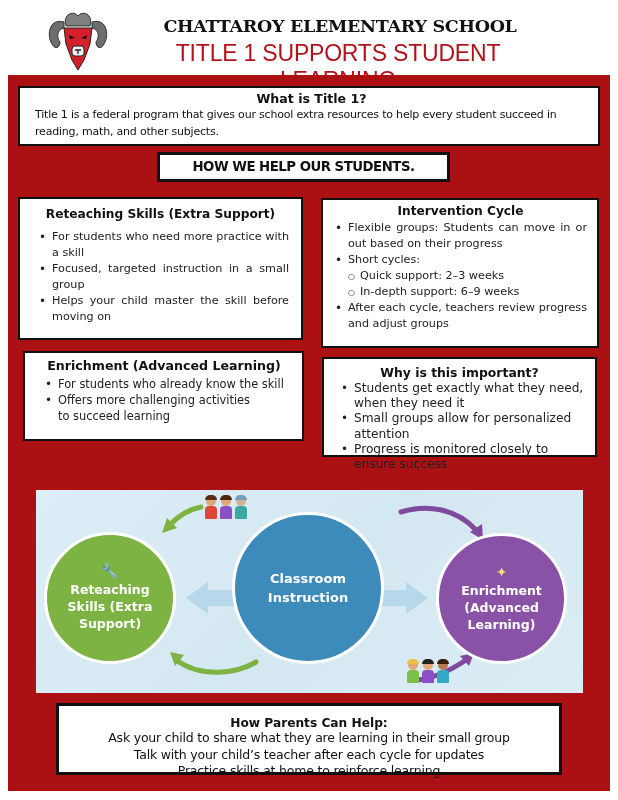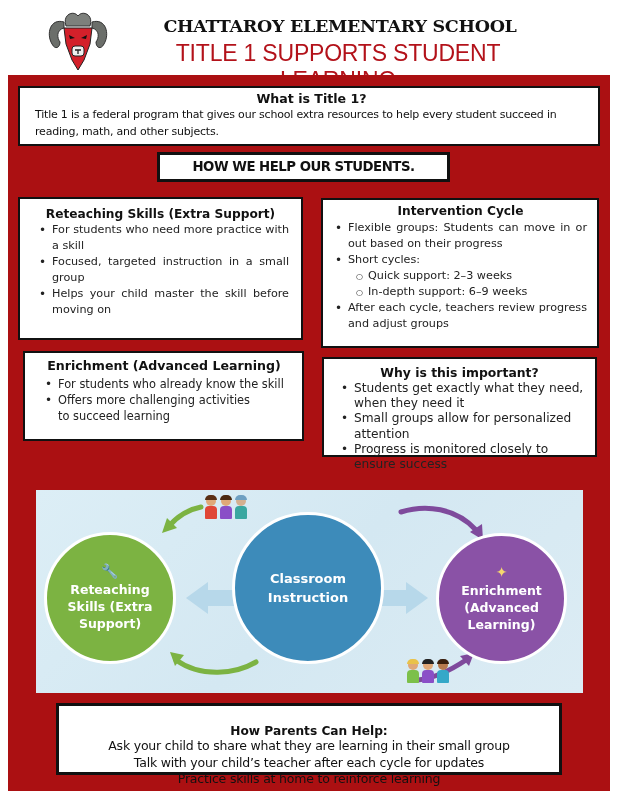--- a/index.html
+++ b/index.html
@@ -24,24 +24,24 @@
   .justify li { text-align: justify; }
 
   .what { left: 18px; top: 86px; width: 582px; height: 60px; padding: 3px 10px 0 15px; }
   .what h3 { font-size: 12.6px; }
   .what p { font-family: "DejaVu Sans", sans-serif; font-size: 11px; line-height: 17px; color: #111; letter-spacing: -0.2px; }
 
   .how { left: 157px; top: 152px; width: 293px; height: 30px; border-width: 3px;
     font-family: "DejaVu Sans", sans-serif; font-weight: bold; font-size: 13.3px; text-align: center; line-height: 24px; letter-spacing: -0.5px; }
 
   .reteach { left: 18px; top: 197px; width: 285px; height: 143px; padding: 8px 12px 0 32px; }
-  .reteach h3 { margin-left: -20px; margin-bottom: 1px; }
+  .reteach h3 { margin-left: -20px; margin-bottom: 8px; }
   .interv { left: 321px; top: 198px; width: 278px; height: 150px; padding: 4px 10px 16px 25px; }
   .interv h3 { margin-left: -14px; margin-bottom: 2px; }
-  .interv li.sub { margin-left: 20px; }
+  .interv li.sub { margin-left: 12px; }
   .enrich { left: 23px; top: 351px; width: 281px; height: 90px; padding: 5px 10px 0 33px; }
   .enrich h3 { margin-left: -22px; margin-bottom: 3px; font-size: 12.6px; }
   .enrich li { font-size: 11.4px; }
   .why { left: 322px; top: 357px; width: 275px; height: 100px; padding: 6px 10px 0 30px; }
   .why h3 { margin-left: -20px; margin-bottom: 1px; font-size: 12.4px; }
   .why li { font-size: 12.2px; line-height: 15.2px; }
 
   .diagram { position: absolute; left: 36px; top: 490px; width: 547px; height: 203px;
     background: linear-gradient(135deg, #dceef6 0%, #d4e8f2 50%, #dcecf4 100%); overflow: hidden; }
   .circle { position: absolute; border-radius: 50%; border: 3px solid #fff; display: flex; flex-direction: column;
@@ -52,21 +52,21 @@
   .circle .icon { font-size: 14px; line-height: 14px; margin-bottom: 3px; }
   .c-right .icon { color: #f5d76e; }
   .c-left .icon { color: #cfe6b4; font-weight: normal; }
   .svg-layer { position: absolute; left: 0; top: 0; }
   .kids { position: absolute; display: flex; gap: 1px; }
   .kid { width: 14px; height: 25px; position: relative; }
   .kid .head { position: absolute; left: 2px; top: 0; width: 10px; height: 10px; border-radius: 50%; background: #e0a878; }
   .kid .hair { position: absolute; left: 1px; top: -1px; width: 12px; height: 5px; border-radius: 6px 6px 0 0; }
   .kid .body { position: absolute; left: 1px; top: 10px; width: 12px; height: 13px; border-radius: 4px 4px 1px 1px; }
 
-  .parents { left: 56px; top: 703px; width: 506px; height: 72px; border-width: 3px; text-align: center; padding-top: 18px; }
+  .parents { left: 56px; top: 703px; width: 506px; height: 72px; border-width: 3px; text-align: center; padding-top: 10px; }
   .parents h3 { font-size: 12.2px; margin-bottom: 0; }
   .parents p { font-family: "DejaVu Sans", sans-serif; font-size: 12.5px; line-height: 16.5px; color: #111; letter-spacing: -0.2px; }
 </style>
 </head>
 <body>
 
 <div class="header">
   <div class="logo">
     <svg width="68" height="68" viewBox="0 0 68 68">
       <path d="M20 14 C6 10 2 26 8 36 C11 42 16 40 16 34 C13 30 12 22 20 20 Z" fill="#6b6e6a" stroke="#333" stroke-width="1"></path>

